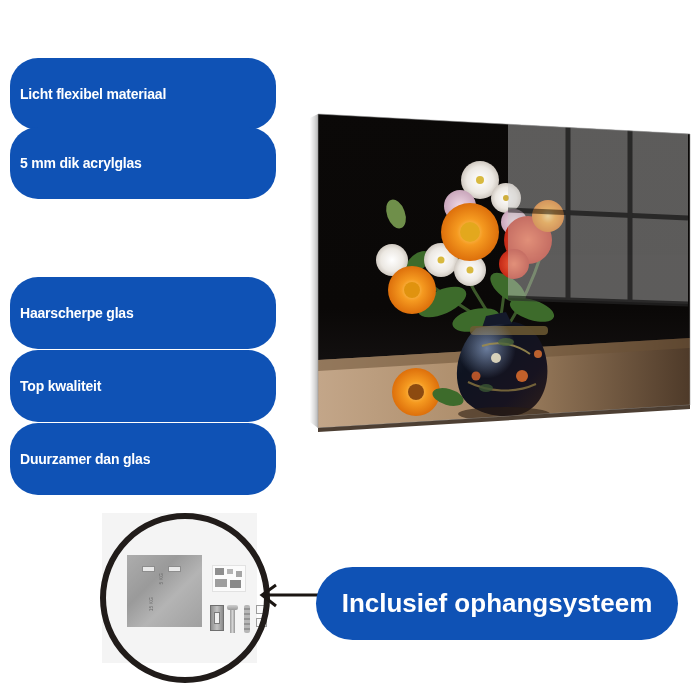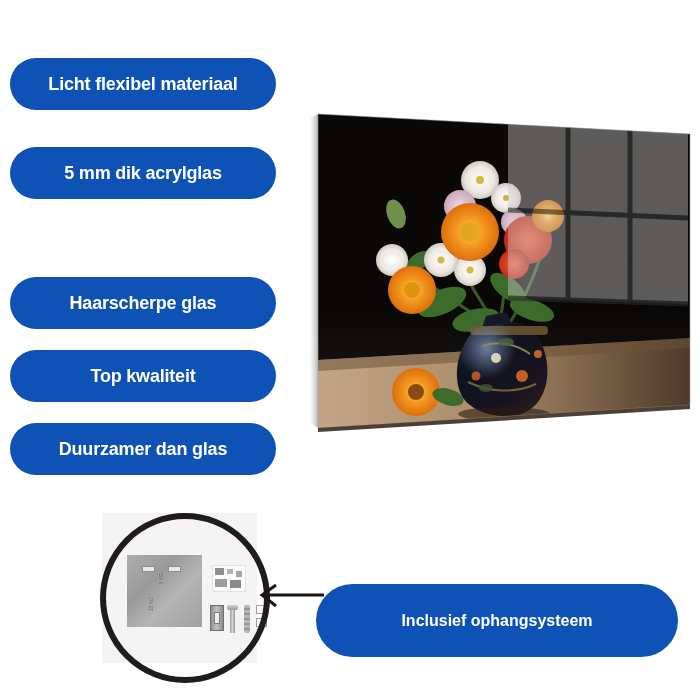--- a/index.html
+++ b/index.html
@@ -5,41 +5,41 @@
   html,body{margin:0;padding:0;}
   body{
     width:700px;height:700px;background:#ffffff;
     font-family:"Liberation Sans",sans-serif;
     overflow:hidden;position:relative;
   }
   #stage{position:absolute;inset:0;width:700px;height:700px;}
 
   
   .pill{
-    position:absolute;left:10px;width:266px;height:52px;
+    position:absolute;left:10px;width:266px;height:72px;
     background:var(--brand,#0f52b5);
     border-radius:28px;
-    display:flex;align-items:center;justify-content:center;
-    color:#ffffff;font-weight:bold;font-size:18px;
+    display:flex;align-items:center;justify-content:flex-start;
+    color:#ffffff;font-weight:bold;font-size:14px;
     letter-spacing:-0.2px;white-space:nowrap;
     box-sizing:border-box;padding:0 10px;
   }
   .pill-0{top:58px}
-  .pill-1{top:147px}
+  .pill-1{top:127px}
   .pill-2{top:204px}
   .pill-3{top:277px}
   .pill-4{top:350px}
   .pill-5{top:423px}
 
   
   .callout{
-    position:absolute;left:316px;top:584px;width:362px;height:73px;
+    position:absolute;left:316px;top:567px;width:362px;height:73px;
     background:var(--brand,#0f52b5);border-radius:37px;
     display:flex;align-items:center;justify-content:center;
-    color:#fff;font-weight:bold;font-size:16px;white-space:nowrap;
+    color:#fff;font-weight:bold;font-size:26px;white-space:nowrap;
     box-sizing:border-box;padding:0 14px;
   }
 
   
   .arrow-wrap{position:absolute;left:250px;top:578px;width:76px;height:34px;}
 
   
   .kit-photo{
     position:absolute;left:102px;top:513px;width:155px;height:150px;
     background:#f4f4f4;

